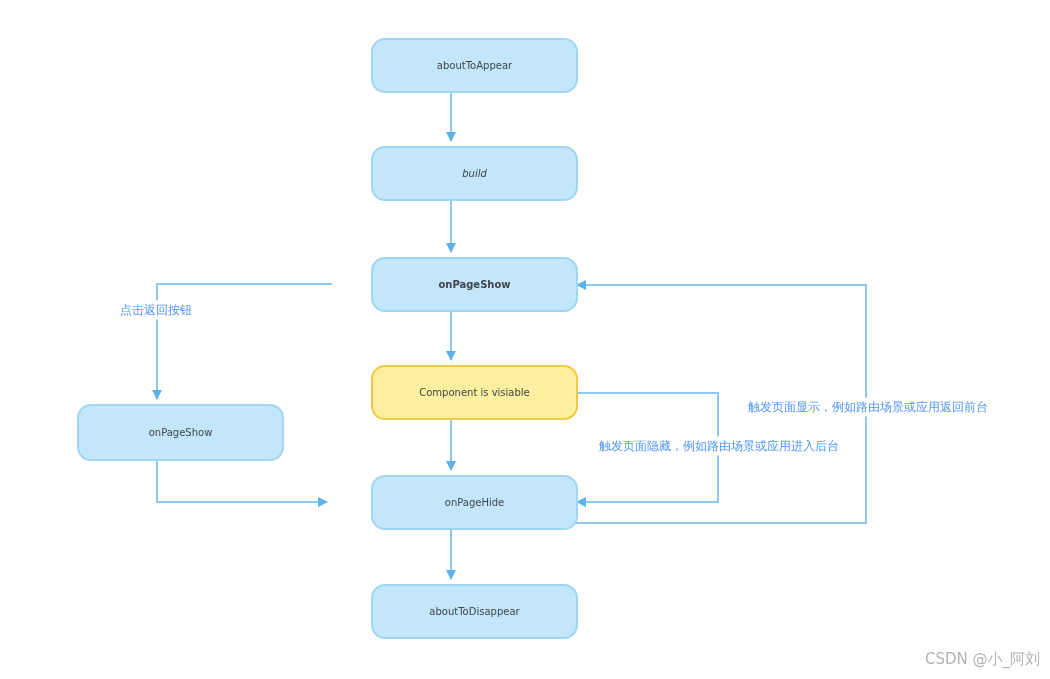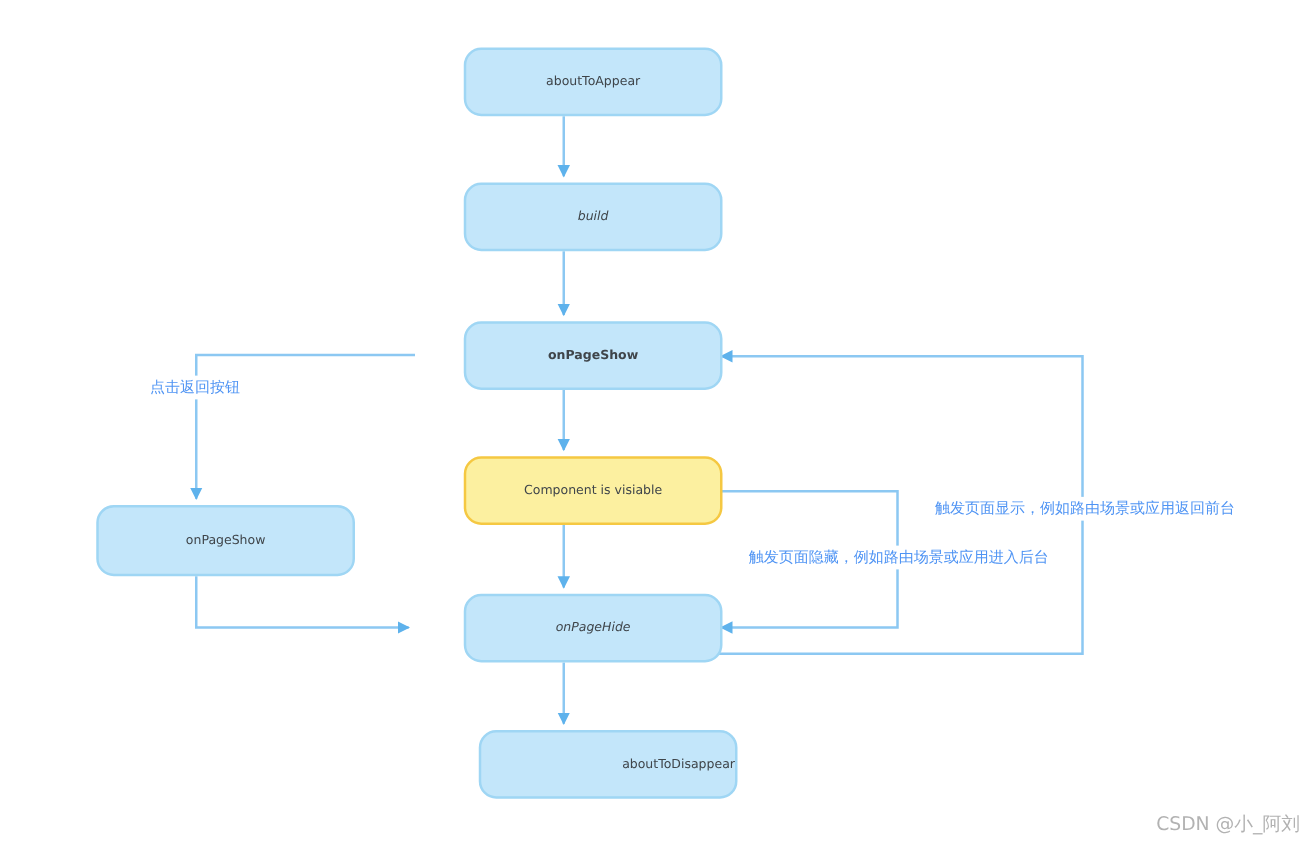--- a/index.html
+++ b/index.html
@@ -111,25 +111,25 @@
   </div>
 
   <div class="node highlight" style="left:332px;top:365px;">
     <span>Component is visiable</span>
   </div>
 
   <div class="node" style="left:38px;top:404px;height:57px;">
     <span>onPageShow</span>
   </div>
 
-  <div class="node" style="left:332px;top:475px;font-style:italic;">
+  <div class="node" style="left:332px;top:475px;">
     <span>onPageHide</span>
   </div>
 
-  <div class="node" style="left:344px;top:584px;justify-content:flex-end;">
+  <div class="node" style="left:332px;top:584px;">
     <span>aboutToDisappear</span>
   </div>
 
   <div class="edge-label" style="left:156px;top:310px;">点击返回按钮</div>
   <div class="edge-label" style="left:719px;top:446px;">触发页面隐藏，例如路由场景或应用进入后台</div>
   <div class="edge-label" style="left:868px;top:407px;">触发页面显示，例如路由场景或应用返回前台</div>
 
   <div class="watermark">CSDN @小_阿刘</div>
 
 </div>

